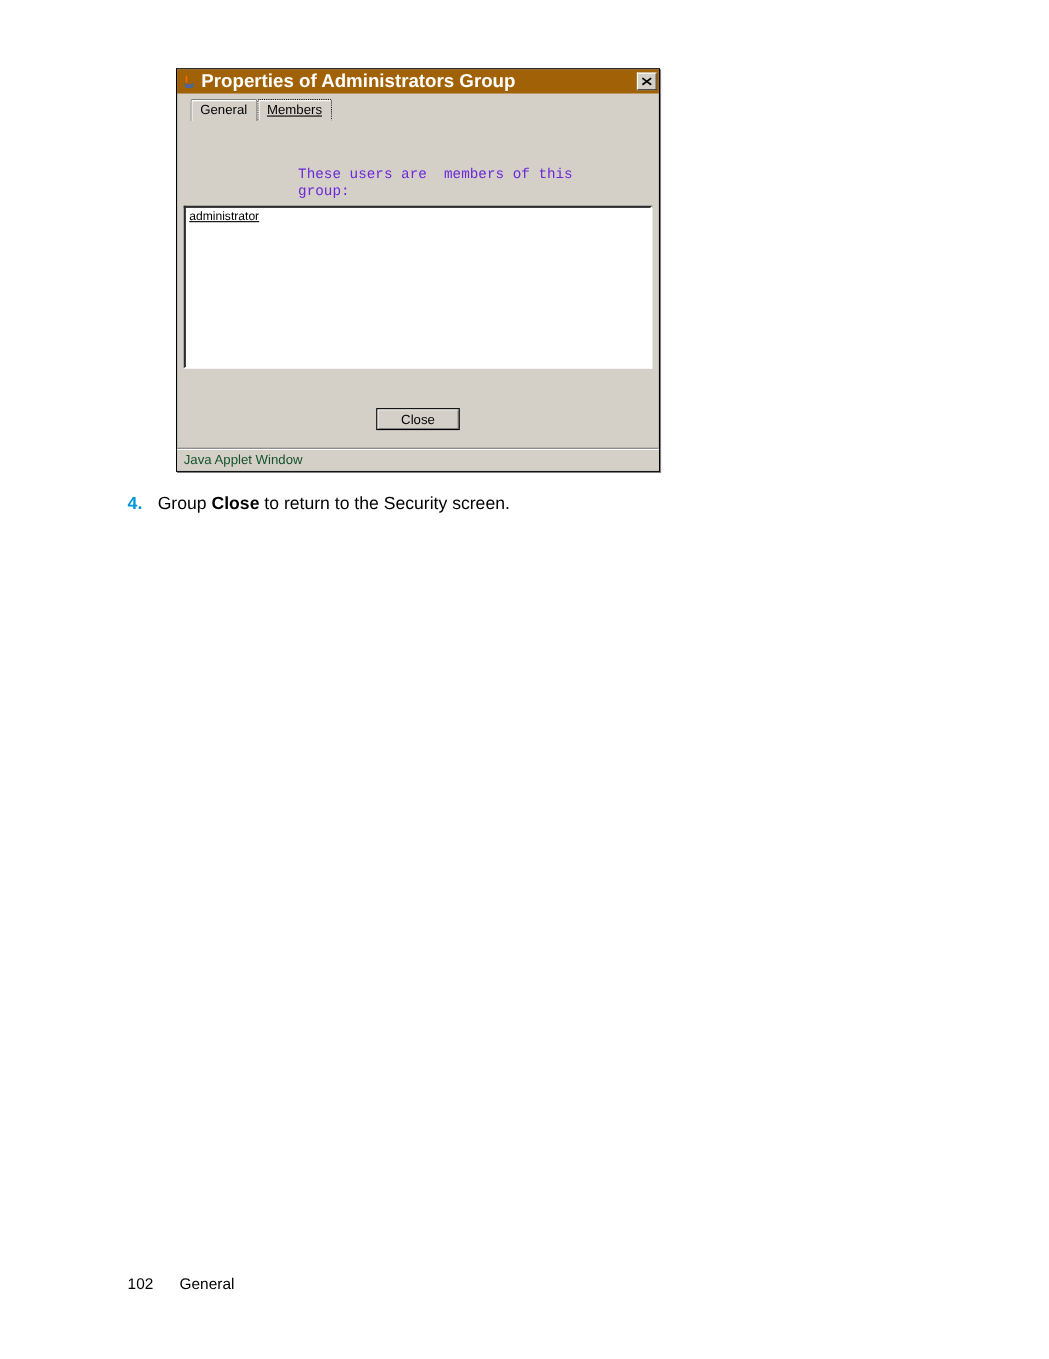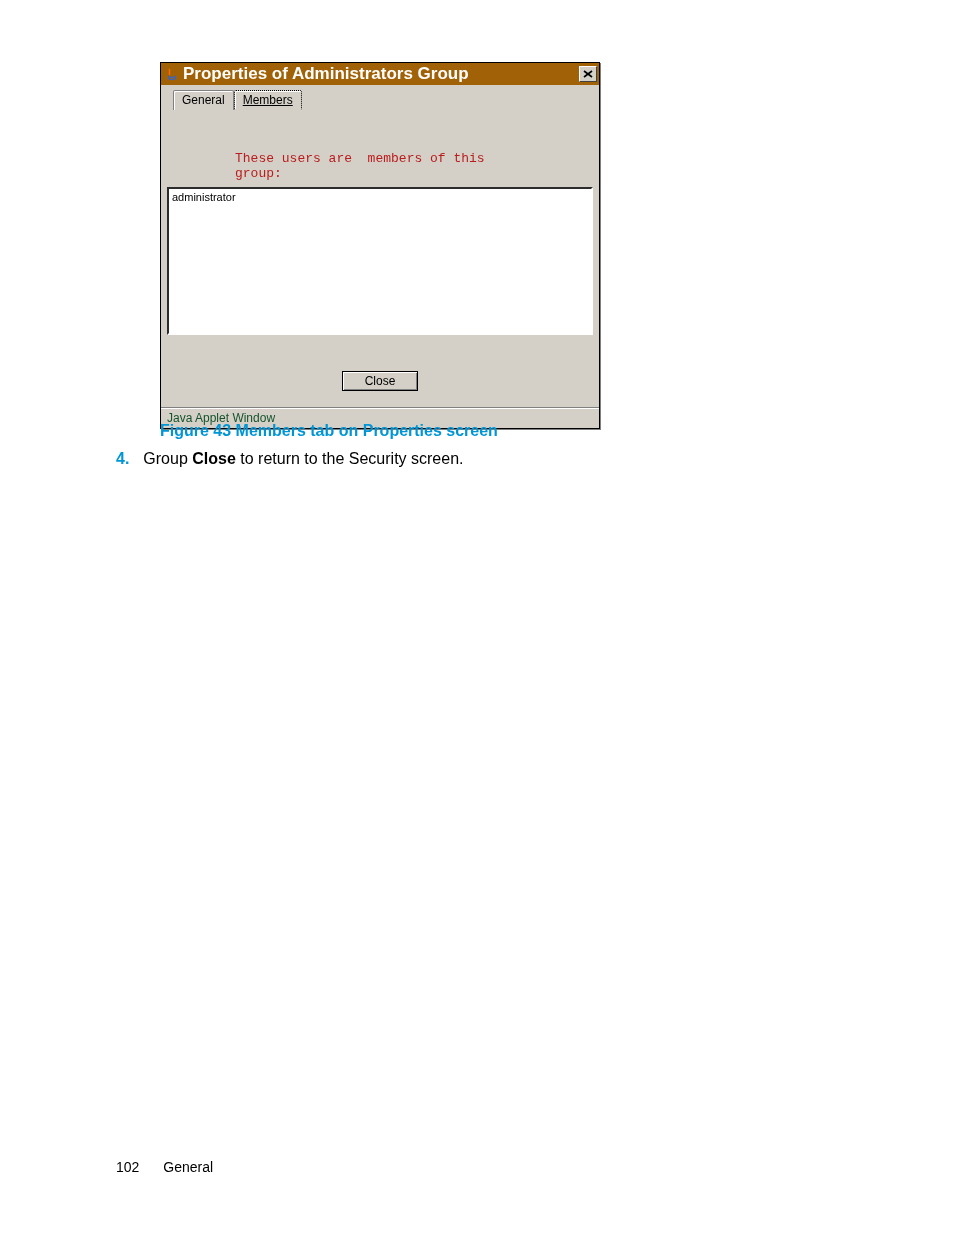--- a/index.html
+++ b/index.html
@@ -86,35 +86,35 @@
     text-decoration: underline;
   }
 
   .dialog-body {
     padding: 8px 6px 6px 6px;
   }
   .group-label {
     font-family: "Courier New", monospace;
     font-size: 13px;
     white-space: pre;
-    color:#b91c1c;
-    margin: 34px 0 6px 68px;
+    color:#6d28d9;
+    margin: 34px 0 6px 104px;
   }
   .listbox {
     background: #fff;
     border: 2px inset #fff;
     border-top-color:#808080;
     border-left-color:#808080;
     height: 140px;
     overflow: auto;
     font-size: 11px;
     padding: 2px 3px;
     color:#000;
   }
-  .listbox .item { line-height: 13px; }
+  .listbox .item { line-height: 13px; text-decoration: underline; }
 
   .button-row {
     margin-top: 36px;
     text-align: center;
     padding-bottom: 10px;
   }
   .win-btn {
     font-size: 12px;
     padding: 2px 22px;
     background: #d4d0c8;
@@ -203,21 +203,20 @@
         <div class="item">administrator</div>
       </div>
       <div class="button-row">
         <button class="win-btn">Close</button>
       </div>
     </div>
 
     <div class="statusbar">Java Applet Window</div>
   </div>
 
-  <div class="caption">Figure 43 Members tab on Properties screen</div>
 
   <div class="step-line">
     <span class="step-num">4.</span>
     <span class="step-text">
       <span>Group </span><b>Close</b><span> to return to the Security screen.</span>
     </span>
   </div>
 
   <div class="footer">
     <span class="page-num">102</span>

